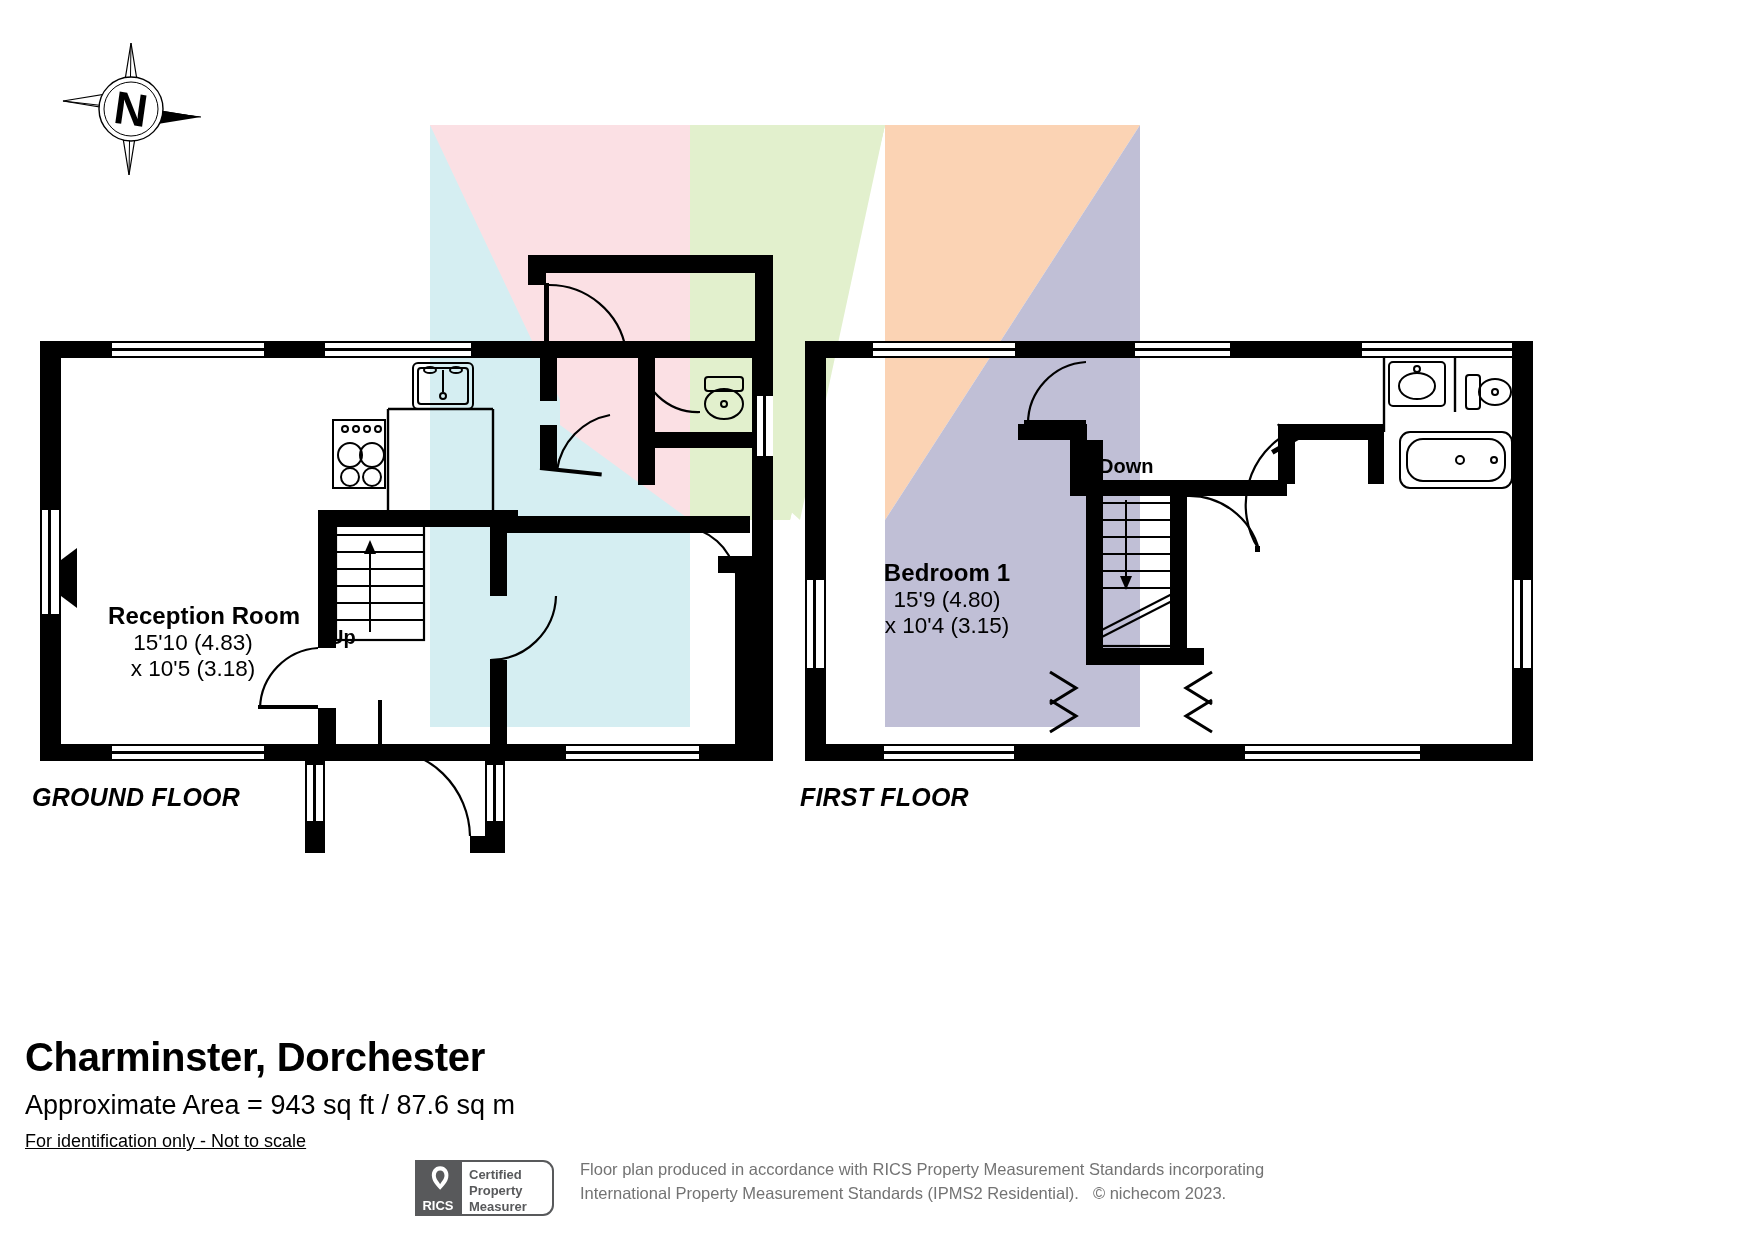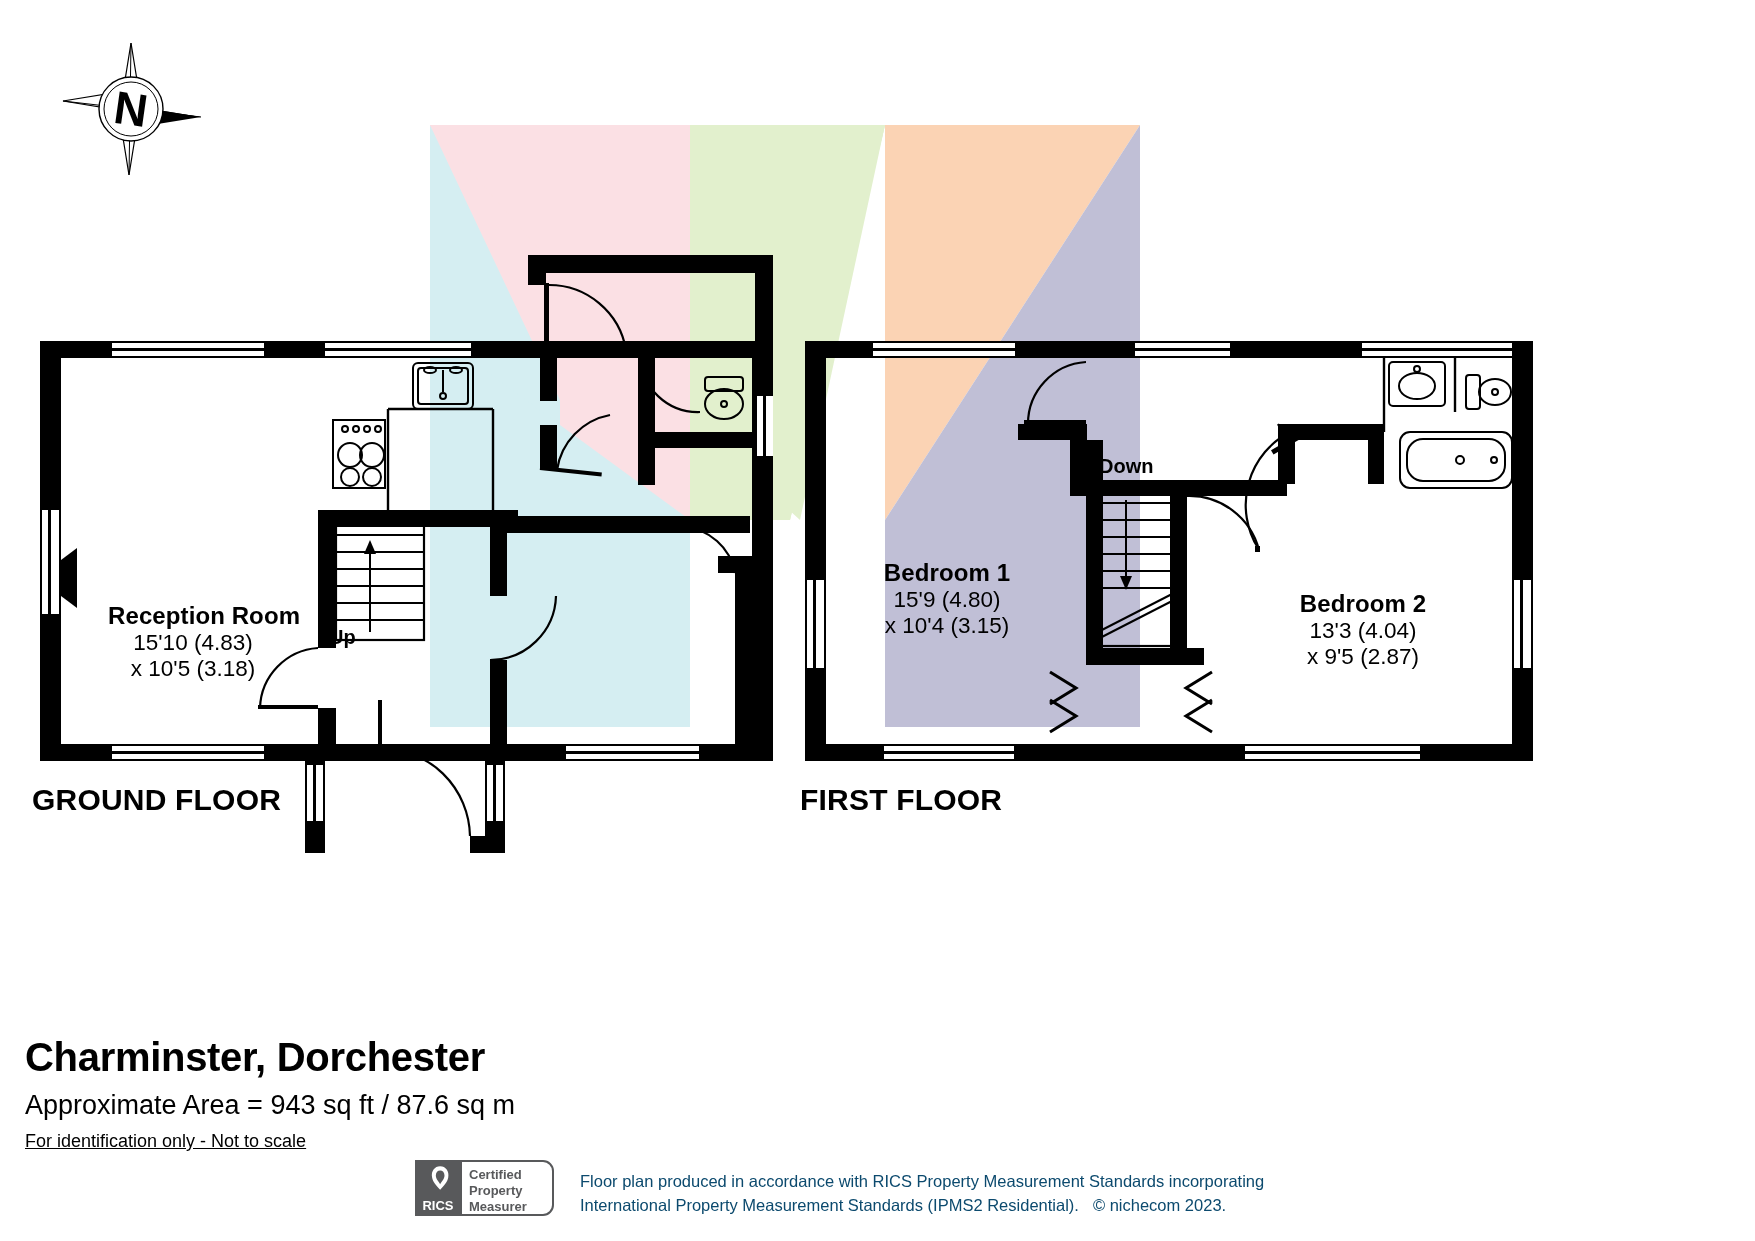--- a/index.html
+++ b/index.html
@@ -17,31 +17,31 @@
   
   .plan{position:absolute;left:0;top:0;width:1755px;height:1241px;}
 
   
   .rlabel{position:absolute;text-align:center;line-height:1.17;white-space:nowrap;}
   .rlabel .rname{font-size:24px;font-weight:bold;letter-spacing:.1px;}
   .rlabel .rdim{font-size:22.5px;font-weight:normal;}
 
   .stairlabel{position:absolute;font-size:20px;font-weight:bold;}
 
-  .floorlabel{position:absolute;font-size:30px;font-weight:bold;letter-spacing:.2px;}
+  .floorlabel{position:absolute;font-size:25px;font-weight:bold;letter-spacing:.2px;font-style:italic;}
 
   
   .title{position:absolute;left:25px;top:1035px;font-size:40px;font-weight:bold;
          letter-spacing:-.3px;}
   .area{position:absolute;left:25px;top:1090px;font-size:27px;}
   .ident{position:absolute;left:25px;top:1131px;font-size:18px;text-decoration:underline;}
 
   .ricsbox{position:absolute;left:415px;top:1160px;width:140px;height:56px;}
-  .footer{position:absolute;left:580px;top:1158px;font-size:16.5px;color:#0c4a6e;
-          line-height:1.45;white-space:nowrap;margin-top:12px;}
+  .footer{position:absolute;left:580px;top:1158px;font-size:16.5px;color:#737373;
+          line-height:1.45;white-space:nowrap;}
   .footer .ln{display:block;}
   .footer .sp{display:inline-block;width:14px;}
 </style>
 </head>
 <body>
 
 <div class="stage">
 
   <svg class="wedges" viewBox="0 0 1755 1241">
 
@@ -295,25 +295,20 @@
   </div>
 
 
 
   <div class="rlabel" style="left:862px;top:525px;width:170px;margin-top:34px;">
     <div class="rname">Bedroom 1</div>
     <div class="rdim">15'9 (4.80)</div>
     <div class="rdim">x 10'4 (3.15)</div>
   </div>
 
-  <div class="rlabel" style="left:1278px;top:590px;width:170px;">
-    <div class="rname">Bedroom 2</div>
-    <div class="rdim">13'3 (4.04)</div>
-    <div class="rdim">x 9'5 (2.87)</div>
-  </div>
 
   <div class="stairlabel" style="left:329px;top:626px;">Up</div>
   <div class="stairlabel" style="left:1099px;top:455px;">Down</div>
 
   <div class="floorlabel" style="left:32px;top:783px;">GROUND FLOOR</div>
   <div class="floorlabel" style="left:800px;top:783px;">FIRST FLOOR</div>
 
   <div class="title">Charminster, Dorchester</div>
   <div class="area">Approximate Area = 943 sq ft / 87.6 sq m</div>
   <div class="ident">For identification only - Not to scale</div>

